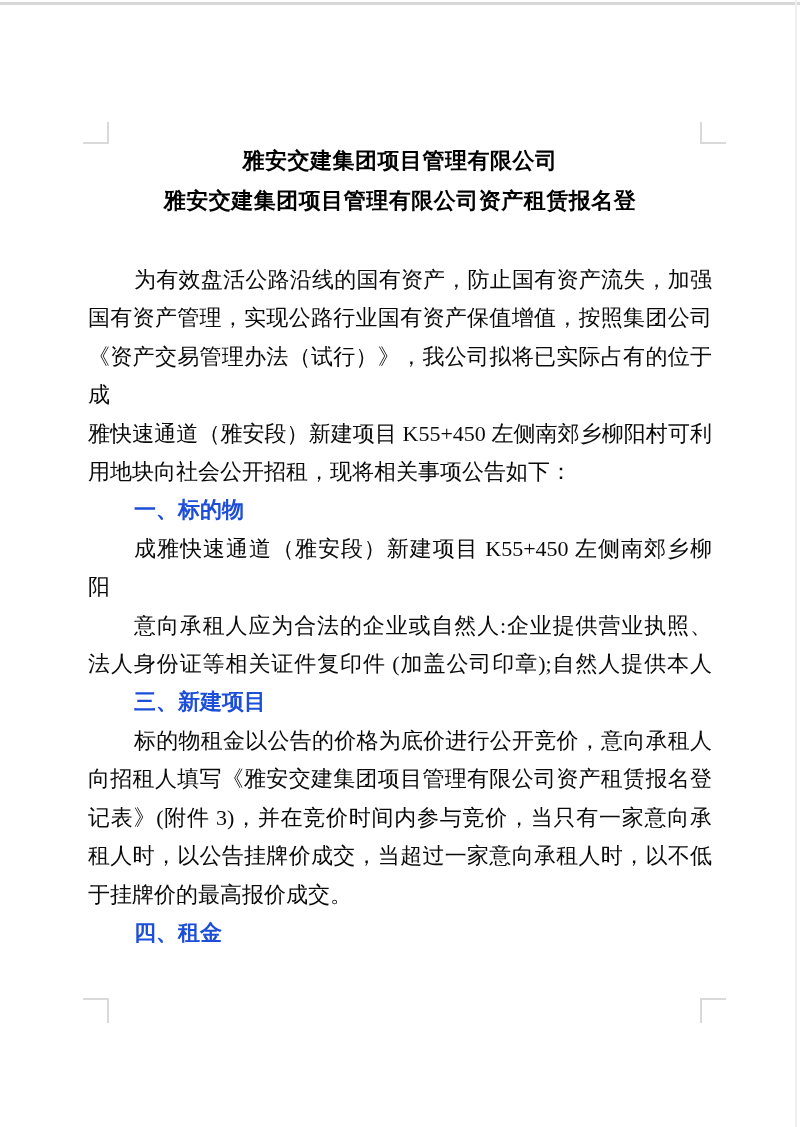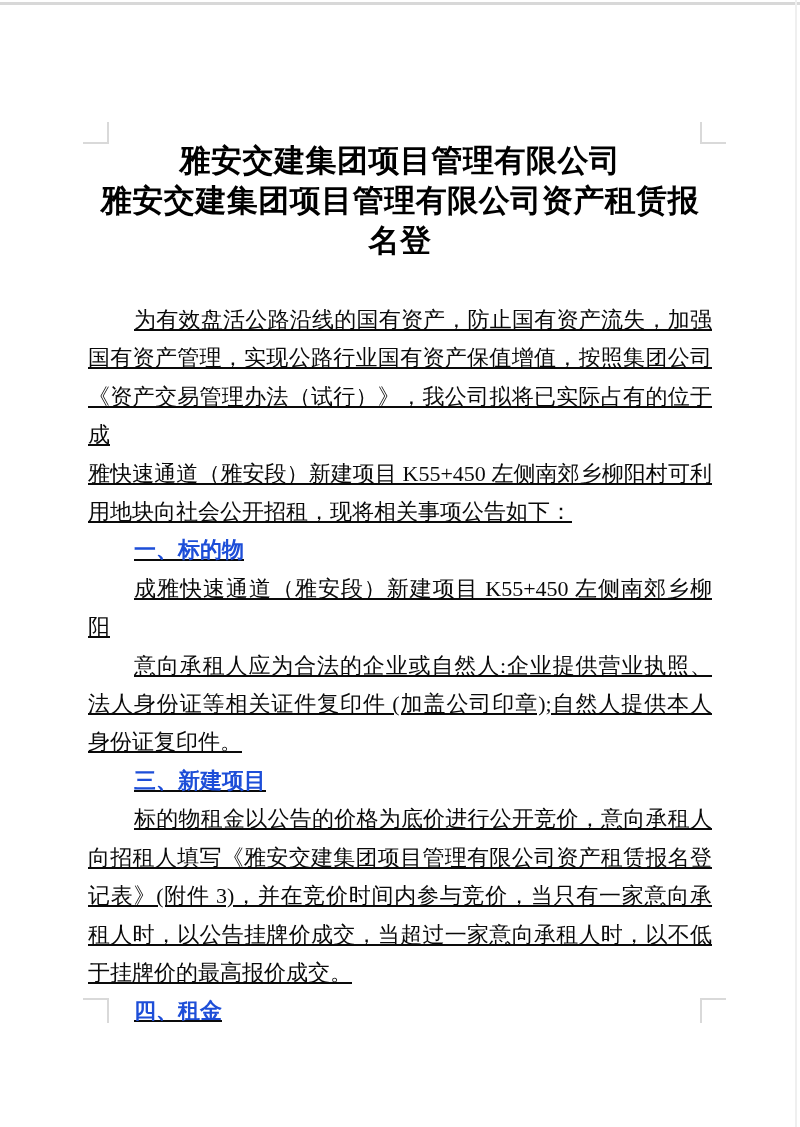--- a/index.html
+++ b/index.html
@@ -41,31 +41,30 @@
 
   .content {
     position: absolute;
     left: 88px;
     right: 88px;
     top: 0;
     padding-top: 141px;
   }
   .title-block {
     text-align: center;
-    font-size: 31px;
+    font-size: 22px;
     line-height: 40px;
     font-weight: 700;
     letter-spacing: 0.5px;
     color: #000000;
   }
   .body-block {
     margin-top: 40px;
     font-size: 22px;
     line-height: 38.4px;
-    text-decoration: underline;
   }
   .b-line {
     white-space: nowrap;
   }
   .b-line.j {
     white-space: normal;
     text-align: justify;
     text-align-last: justify;
   }
   .b-line.indent {
@@ -102,21 +101,20 @@
     <div class="body-block">
       <div class="b-line indent j">为有效盘活公路沿线的国有资产，防止国有资产流失，加强</div>
       <div class="b-line j">国有资产管理，实现公路行业国有资产保值增值，按照集团公司</div>
       <div class="b-line j">《资产交易管理办法（试行）》，我公司拟将已实际占有的位于成</div>
       <div class="b-line j">雅快速通道（雅安段）新建项目 K55+450 左侧南郊乡柳阳村可利</div>
       <div class="b-line">用地块向社会公开招租，现将相关事项公告如下：</div>
       <div class="b-line heading">一、标的物</div>
       <div class="b-line indent j">成雅快速通道（雅安段）新建项目 K55+450 左侧南郊乡柳阳</div>
       <div class="b-line indent j">意向承租人应为合法的企业或自然人:企业提供营业执照、</div>
       <div class="b-line j">法人身份证等相关证件复印件 (加盖公司印章);自然人提供本人</div>
-      <div class="b-line">身份证复印件。</div>
       <div class="b-line heading">三、新建项目</div>
       <div class="b-line indent j">标的物租金以公告的价格为底价进行公开竞价，意向承租人</div>
       <div class="b-line j">向招租人填写《雅安交建集团项目管理有限公司资产租赁报名登</div>
       <div class="b-line j">记表》(附件 3)，并在竞价时间内参与竞价，当只有一家意向承</div>
       <div class="b-line j">租人时，以公告挂牌价成交，当超过一家意向承租人时，以不低</div>
       <div class="b-line">于挂牌价的最高报价成交。</div>
       <div class="b-line heading">四、租金</div>
     </div>
 
   </div>

